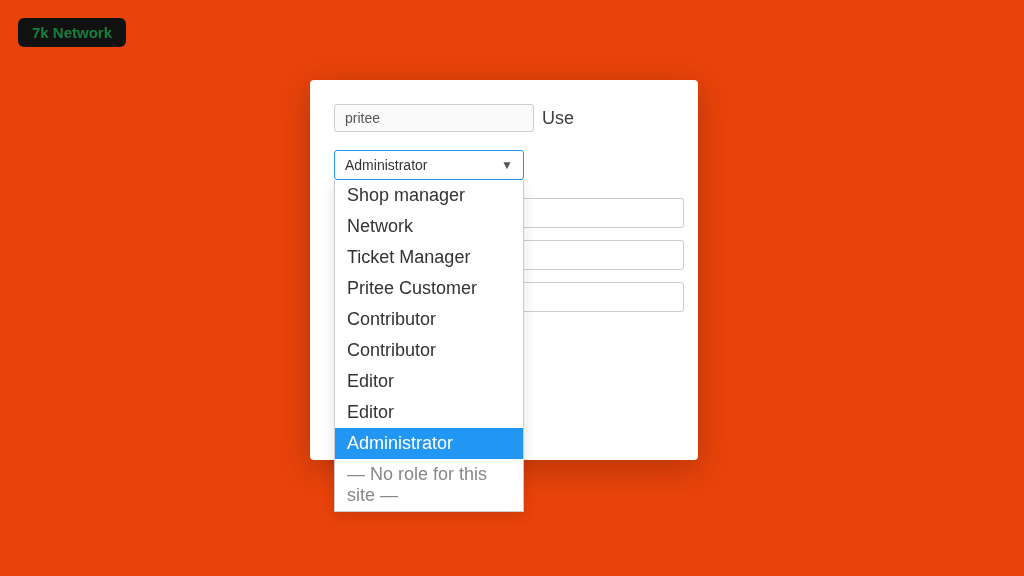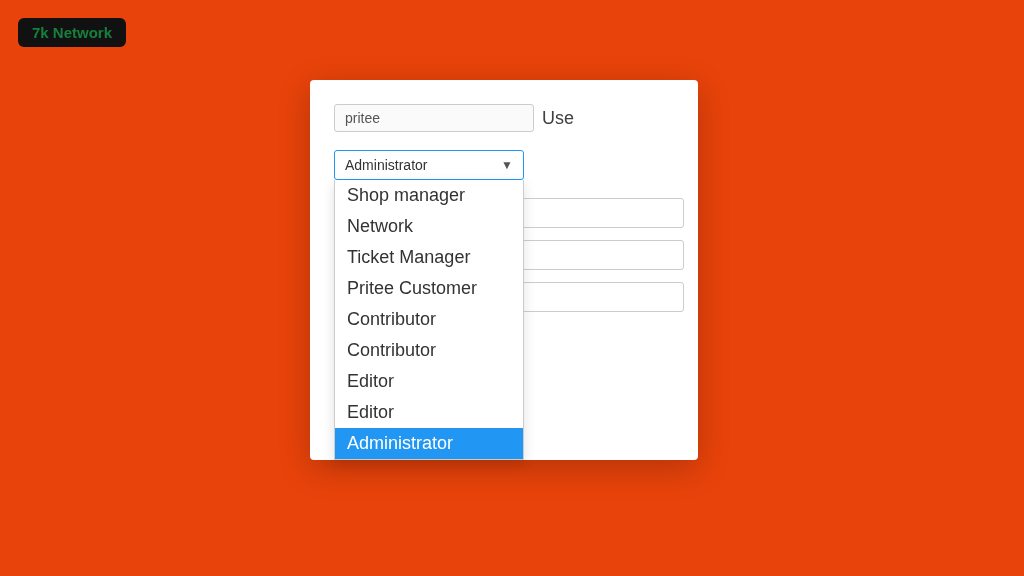--- a/index.html
+++ b/index.html
@@ -175,20 +175,21 @@
     <div class="dropdown-list">
       <div class="dropdown-item">Shop manager</div>
       <div class="dropdown-item">Network</div>
       <div class="dropdown-item">Ticket Manager</div>
       <div class="dropdown-item">Pritee Customer</div>
       <div class="dropdown-item">Contributor</div>
       <div class="dropdown-item">Contributor</div>
       <div class="dropdown-item">Editor</div>
       <div class="dropdown-item">Editor</div>
       <div class="dropdown-item selected">Administrator</div>
+      <div class="dropdown-item no-role">— No role for this site —</div>
     </div>
   </div>
 
   <div class="form-fields">
     <input class="form-input" type="text" style="">
     <input class="form-input" type="text" style="">
     <input class="form-input" type="text" style="">
   </div>
 
   <div class="second-select-row">

